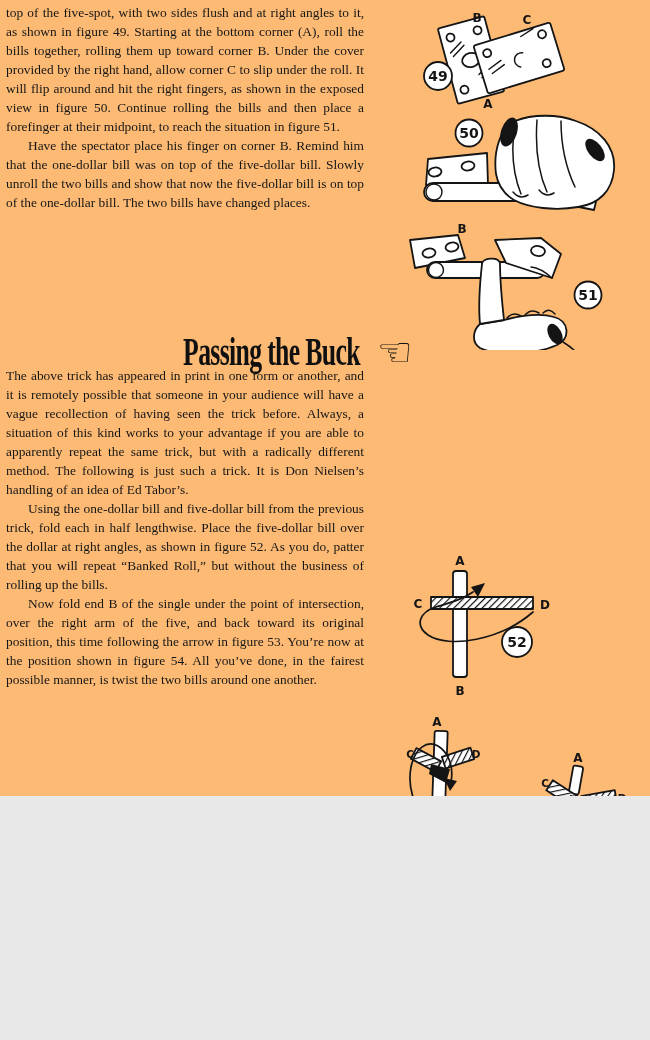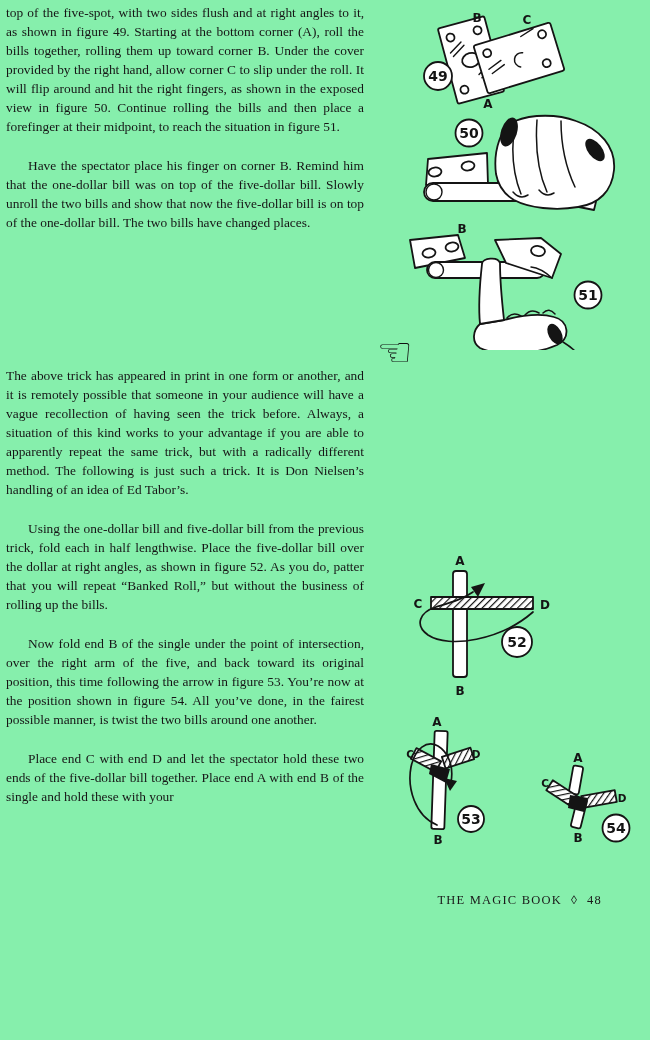--- a/index.html
+++ b/index.html
@@ -1,27 +1,27 @@
 <!DOCTYPE html>
 <html lang="en"><head>
 <meta charset="utf-8">
 <style>
   html,body{margin:0;padding:0;background:#e8e8e8;}
   #page{
-    position:relative;width:650px;height:1040px;background:#86efac;
+    position:relative;width:650px;height:796px;background:#fdba74;
     overflow:hidden;color:#161616;
     font-family:"Liberation Serif", serif;
   }
   .textcol{
     position:absolute;left:6px;width:358px;
     font-size:13.4px;line-height:19px;text-align:justify;
     hyphens:auto;-webkit-hyphens:auto;
   }
   .textcol p{margin:0;}
-  .textcol p.ind{text-indent:22px;margin-top:20px;}
+  .textcol p.ind{text-indent:22px;}
   #heading-wrap{
     position:absolute;left:0;top:329px;width:360px;height:50px;
     text-align:right;white-space:nowrap;
   }
   #heading-wrap .headline{
     display:inline-block;font-family:"Liberation Serif",serif;font-weight:700;
     font-size:39px;line-height:46px;letter-spacing:-1px;color:#101010;
     transform:scaleX(0.66);transform-origin:100% 50%;
   }
   #manicule{
@@ -51,27 +51,29 @@
   </defs>
 </svg>
 
 <div id="page">
 
   <div class="textcol" style="top:3px;">
     <p>top of the five-spot, with two sides flush and at right angles to it, as shown in figure 49. Starting at the bottom corner (A), roll the bills together, rolling them up toward corner B. Under the cover provided by the right hand, allow corner C to slip under the roll. It will flip around and hit the right fingers, as shown in the exposed view in figure 50. Continue rolling the bills and then place a forefinger at their midpoint, to reach the situation in figure 51.</p>
     <p class="ind">Have the spectator place his finger on corner B. Remind him that the one-dollar bill was on top of the five-dollar bill. Slowly unroll the two bills and show that now the five-dollar bill is on top of the one-dollar bill. The two bills have changed places.</p>
   </div>
 
+  <div id="heading-wrap">
+    <span class="headline">Passing the Buck</span>
+  </div>
   <div id="manicule">☜</div>
 
   <div class="textcol" style="top:366px;">
     <p>The above trick has appeared in print in one form or another, and it is remotely possible that someone in your audience will have a vague recollection of having seen the trick before. Always, a situation of this kind works to your advantage if you are able to apparently repeat the same trick, but with a radically different method. The following is just such a trick. It is Don Nielsen’s handling of an idea of Ed Tabor’s.</p>
     <p class="ind">Using the one-dollar bill and five-dollar bill from the previous trick, fold each in half lengthwise. Place the five-dollar bill over the dollar at right angles, as shown in figure 52. As you do, patter that you will repeat “Banked Roll,” but without the business of rolling up the bills.</p>
     <p class="ind">Now fold end B of the single under the point of intersection, over the right arm of the five, and back toward its original position, this time following the arrow in figure 53. You’re now at the position shown in figure 54. All you’ve done, in the fairest possible manner, is twist the two bills around one another.</p>
-    <p class="ind">Place end C with end D and let the spectator hold these two ends of the five-dollar bill together. Place end A with end B of the single and hold these with your</p>
   </div>
 
   <div class="fig" style="left:413px;top:3px;">
     <svg width="225" height="112" viewBox="0 0 225 112" fill="none" stroke="#141414" stroke-width="1.8" stroke-linejoin="round" stroke-linecap="round">
       <g transform="translate(58,57) rotate(-15)">
         <rect x="-24" y="-39" width="48" height="78" rx="2" fill="#fff"></rect>
         <circle cx="-14" cy="-27" r="4"></circle>
           <circle cx="14" cy="-27" r="4"></circle>
         <circle cx="-14" cy="27" r="4"></circle>
           <circle cx="14" cy="27" r="4"></circle>

